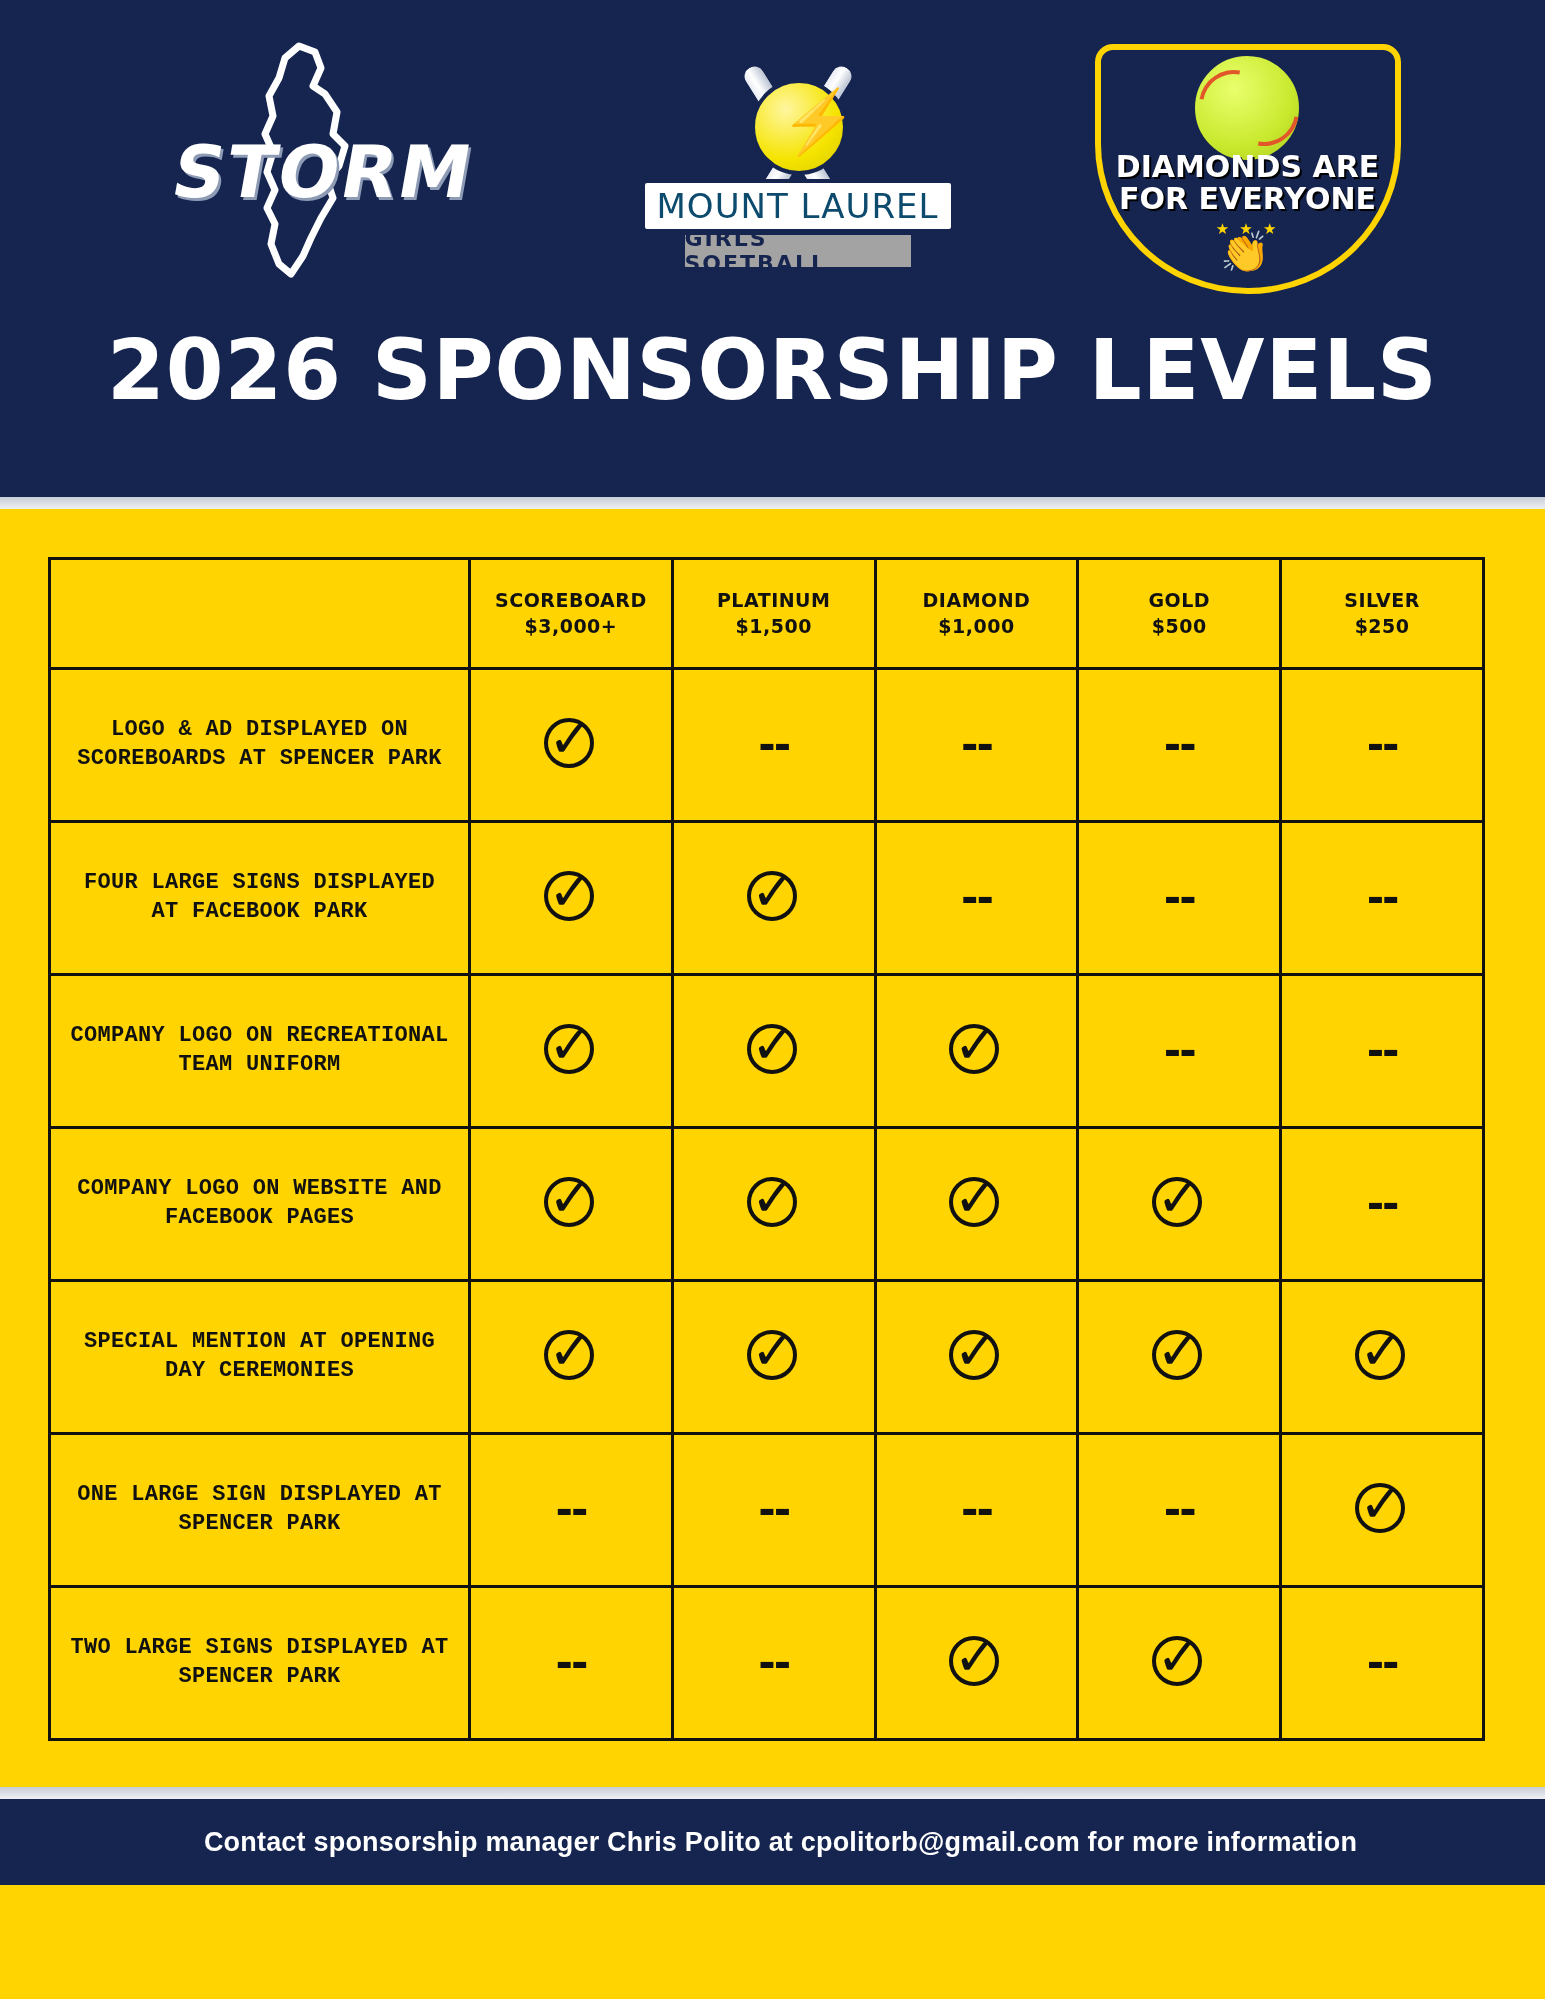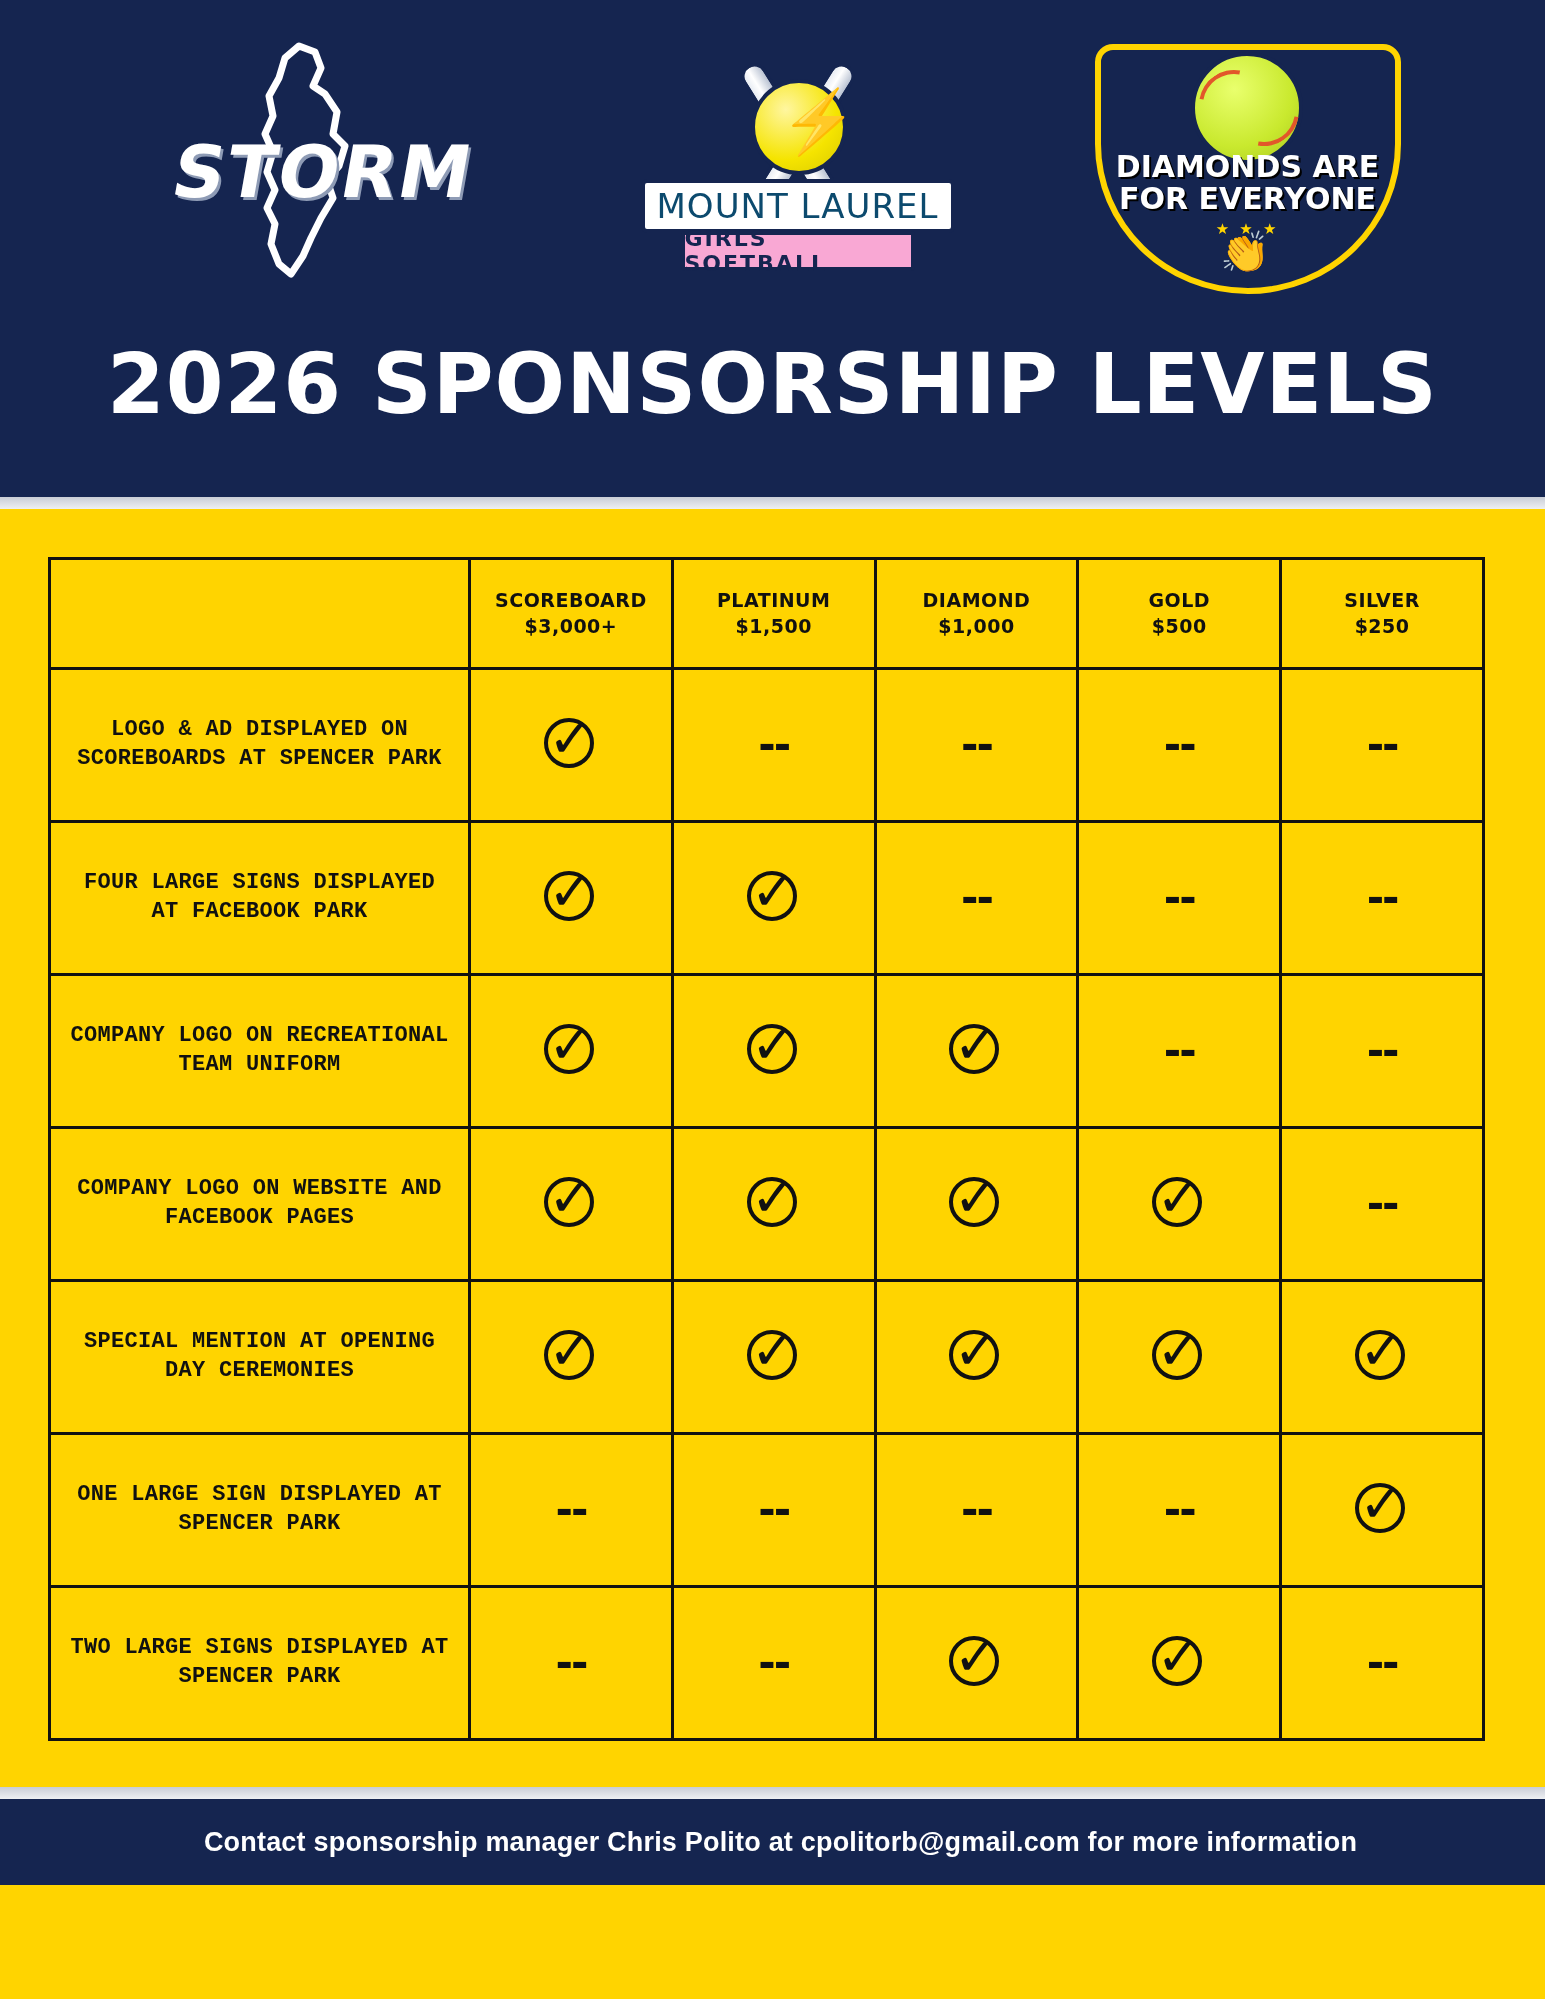--- a/index.html
+++ b/index.html
@@ -85,21 +85,21 @@
     width: 314px; height: 54px;
     background: #ffffff; border: 4px solid #152550;
     border-radius: 6px;
     display: flex; align-items: center; justify-content: center;
     color: #0c4a6e; font-weight: 400; font-size: 34px; letter-spacing: 1px;
     font-family: "DejaVu Sans", sans-serif;
   }
   .ml .banner2 {
     position: absolute; left: 48px; top: 192px;
     width: 234px; height: 40px;
-    background: #f9a8d4; border: 4px solid #152550;
+    background: #a3a3a3; border: 4px solid #152550;
     border-radius: 4px;
     display: flex; align-items: center; justify-content: center;
     color: #152550; font-weight: 800; font-size: 22px; letter-spacing: 2px;
     font-family: "DejaVu Sans", sans-serif;
   }
 
   
   .dia {
     width: 330px; height: 270px; position: relative;
   }
@@ -138,21 +138,21 @@
     position: absolute; left: 138px; top: 198px;
     font-size: 40px; color: #ffffff; line-height: 1;
   }
 
   .title {
     text-align: center;
     color: #ffffff;
     font-size: 83px;
     font-weight: 800;
     letter-spacing: 1px;
-    margin: 16px;
+    margin: 2px;
     padding: 0 0 0 0;
     font-family: "DejaVu Sans", sans-serif;
   }
 
   .divider {
     height: 12px;
     background: linear-gradient(180deg,#c9cdd6,#eef0f3);
   }
 
   

